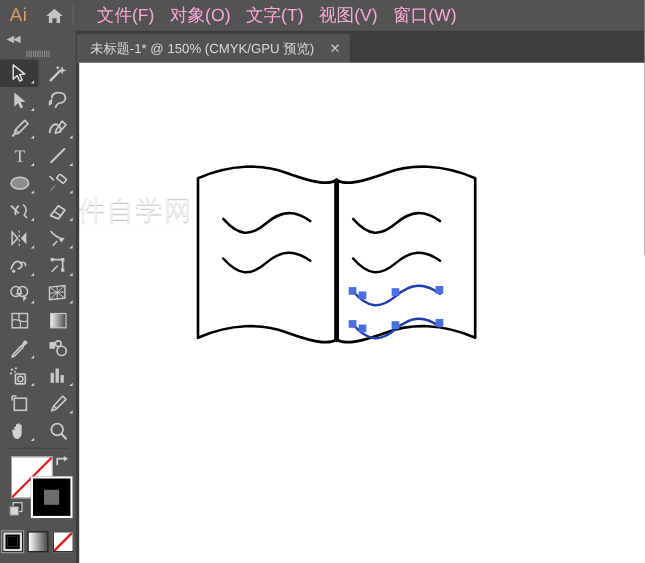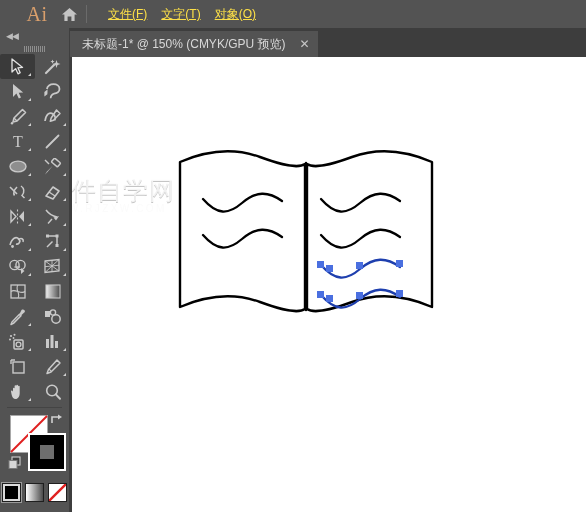--- a/index.html
+++ b/index.html
@@ -11,32 +11,31 @@
   }
   #app{position:relative;width:586px;height:512px;}
 
   
   .menubar{
     position:absolute;left:0;top:0;width:586px;height:28px;
     background:#535353;display:flex;align-items:center;
   }
   .ai-logo{
     width:34px;height:28px;display:flex;align-items:center;justify-content:center;
-    color:#d99f6c;font-size:20px;font-weight:normal;letter-spacing:.5px;
-    font-family:Liberation Serif, serif;
-    margin-left:20px;
+    color:#d99f6c;font-size:17px;font-weight:normal;letter-spacing:.5px;
+    font-family:Liberation Sans, sans-serif;
   }
   .home-btn{
     width:30px;height:28px;display:flex;align-items:center;justify-content:center;
   }
   .home-btn svg{display:block;}
   .mb-sep{width:1px;height:18px;background:#6b6b6b;margin:0 6px 0 2px;}
   .menu-items{display:flex;align-items:center;margin-left:8px;}
   .menu-item{
-    color:#fde047;font-size:12px;padding:3px 7px;white-space:nowrap;cursor:default;text-decoration:underline;
+    color:#f9a8d4;font-size:16px;padding:3px 7px;white-space:nowrap;cursor:default;
   }
 
   
   .tabstrip{
     position:absolute;left:70px;top:28px;width:516px;height:29px;
     background:#3d3d3d;border-bottom:1px solid #2b2b2b;
   }
   .doc-tab{
     position:absolute;left:0px;top:3px;height:26px;
     background:#535353;
@@ -140,22 +139,24 @@
   <div class="menubar">
     <div class="ai-logo">Ai</div>
     <div class="home-btn">
       <svg width="17" height="15" viewBox="0 0 17 15">
         <path d="M8.5 1 L16 7.6 L13.6 7.6 L13.6 14 L10.4 14 L10.4 9.6 L6.6 9.6 L6.6 14 L3.4 14 L3.4 7.6 L1 7.6 Z" fill="#c4c4c4"></path>
       </svg>
     </div>
     <div class="mb-sep"></div>
     <div class="menu-items">
       <div class="menu-item">文件(F)</div>
+      <div class="menu-item">对象(O)</div>
       <div class="menu-item">文字(T)</div>
-      <div class="menu-item">对象(O)</div>
+      <div class="menu-item">视图(V)</div>
+      <div class="menu-item">窗口(W)</div>
     </div>
   </div>
 
   <div class="tabstrip">
     <div class="doc-tab">
       <span class="title">未标题-1* @ 150% (CMYK/GPU 预览)</span>
       <span class="closex">✕</span>
     </div>
   </div>
 

